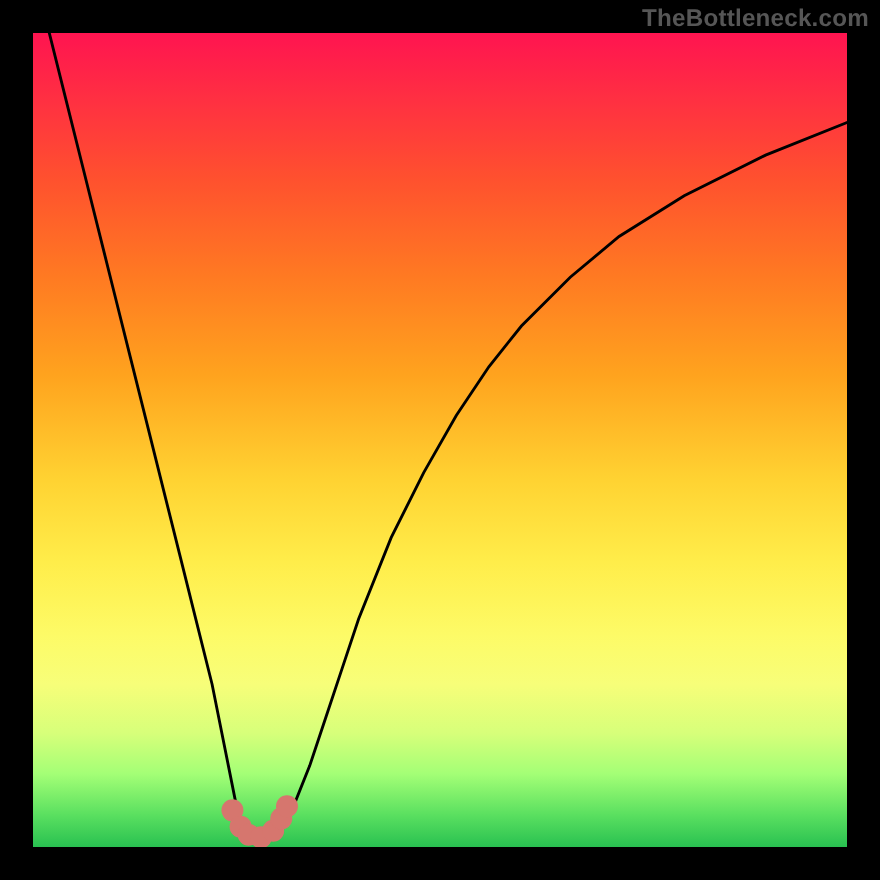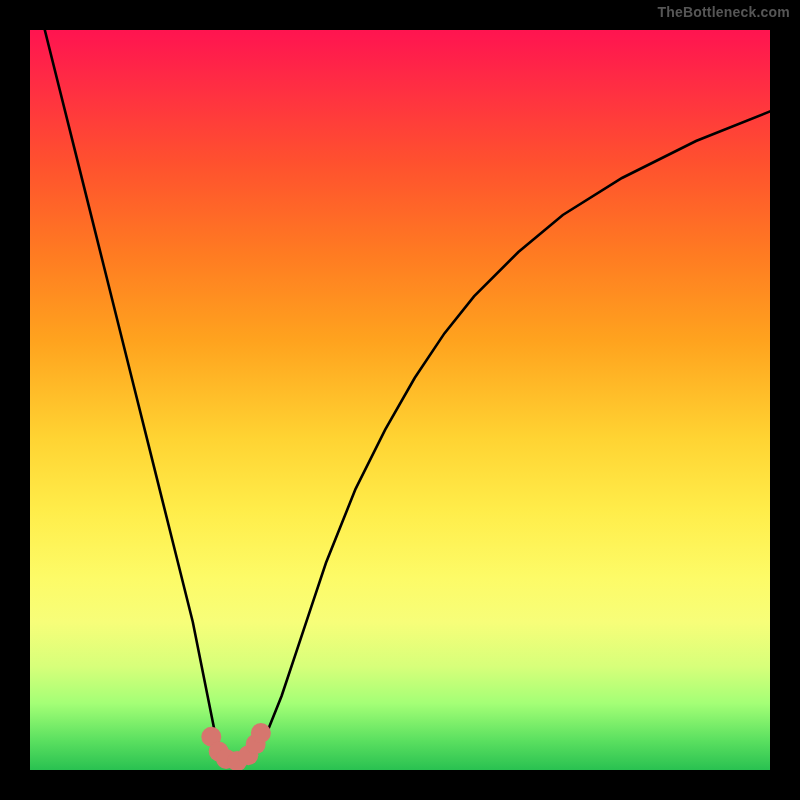--- a/index.html
+++ b/index.html
@@ -14,21 +14,21 @@
   .frame {
     position: relative;
     width: 800px;
     height: 800px;
     background: #000;
   }
   .watermark {
     position: absolute;
     top: 4px;
     right: 10px;
-    font-size: 14px;
+    font-size: 22px;
     font-weight: 600;
     color: #565656;
     letter-spacing: 0.2px;
     z-index: 20;
   }
   .plot-area {
     position: absolute;
     left: 30px;
     top: 30px;
     width: 740px;

